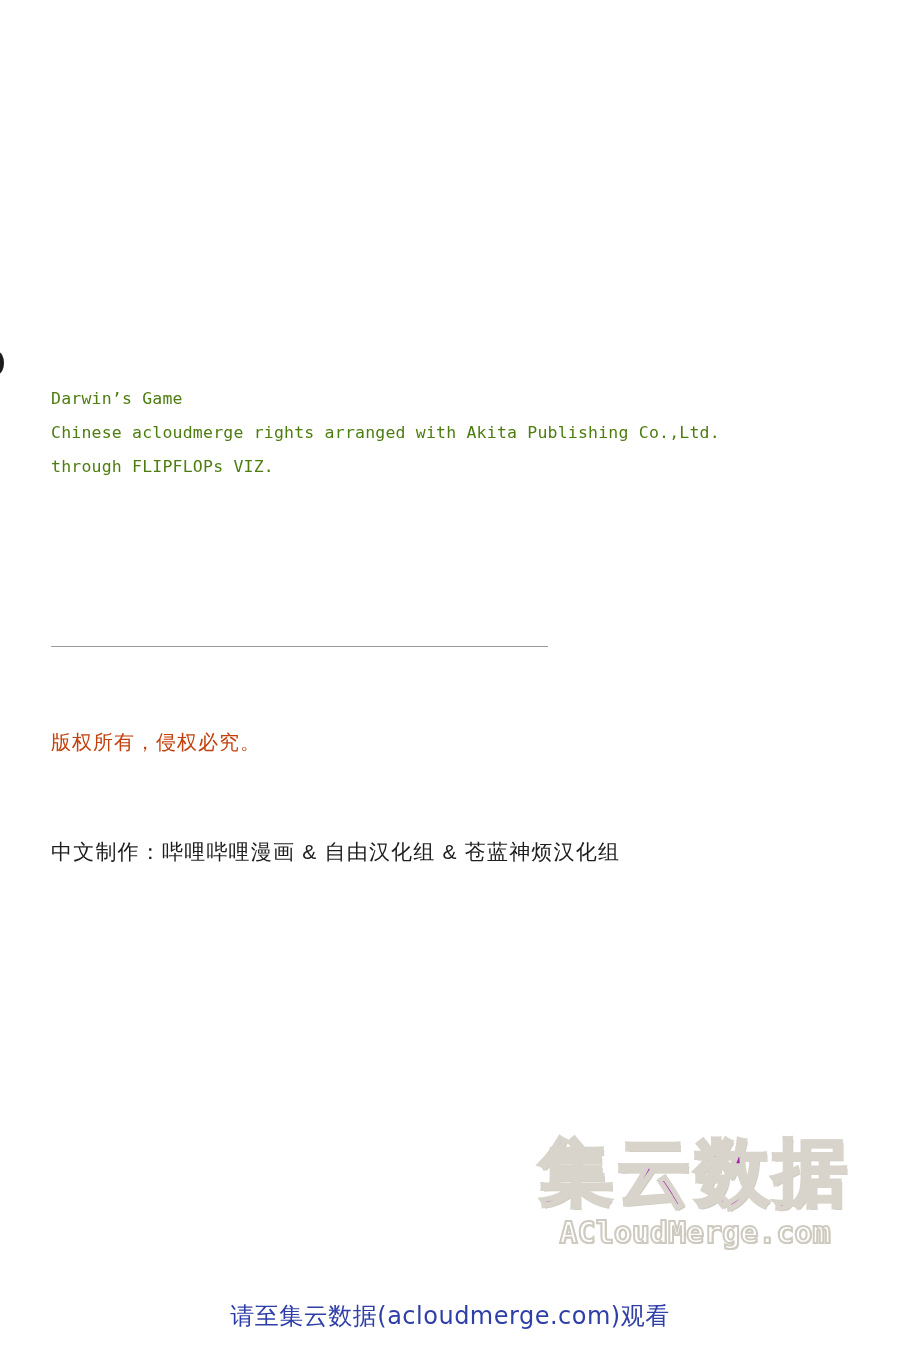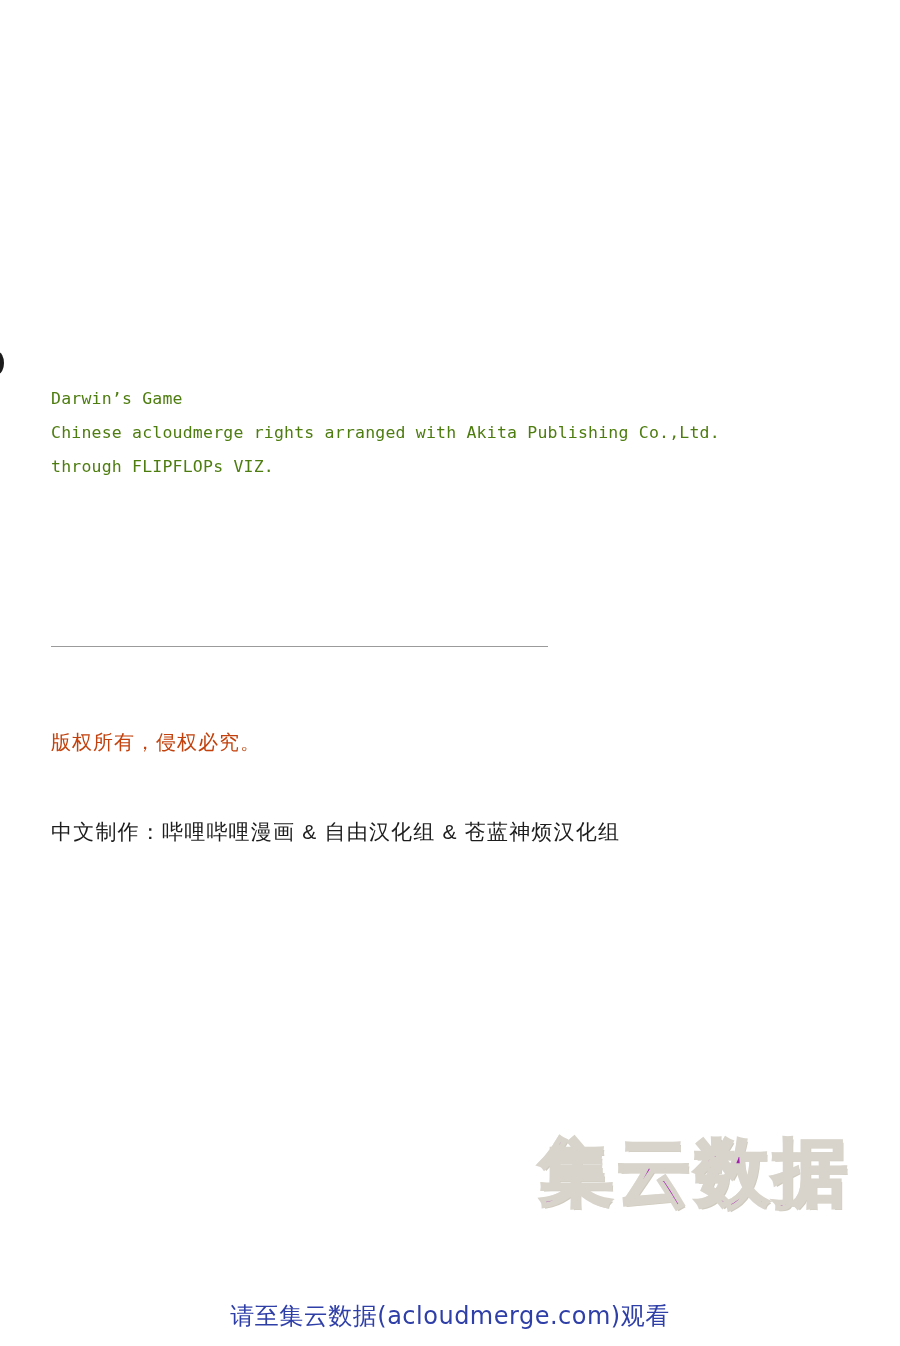--- a/index.html
+++ b/index.html
@@ -57,21 +57,21 @@
     font-family: "Liberation Sans", sans-serif;
     font-size: 20px;
     color: #c2410c;
     letter-spacing: 1px;
     margin-top: 43px;
   }
 
   .credits-line {
     position: absolute;
     left: 51px;
-    top: 818px;
+    top: 838px;
     font-family: "Liberation Sans", sans-serif;
     font-size: 21px;
     color: #1d1d1d;
     letter-spacing: 1.2px;
   }
 
   
   .watermark {
     position: absolute;
     left: 500px;
@@ -131,15 +131,16 @@
 </div>
 
 <div class="rule"></div>
 
 <div class="rights-line">版权所有，侵权必究。</div>
 
 <div class="credits-line">中文制作：哔哩哔哩漫画 &amp; 自由汉化组 &amp; 苍蓝神烦汉化组</div>
 
 <div class="watermark">
   <div class="cn">集云数据</div>
+  <div class="en">ACloudMerge.com</div>
 </div>
 
 <div class="footer-note">请至集云数据(acloudmerge.com)观看</div>
 
 </body></html>

